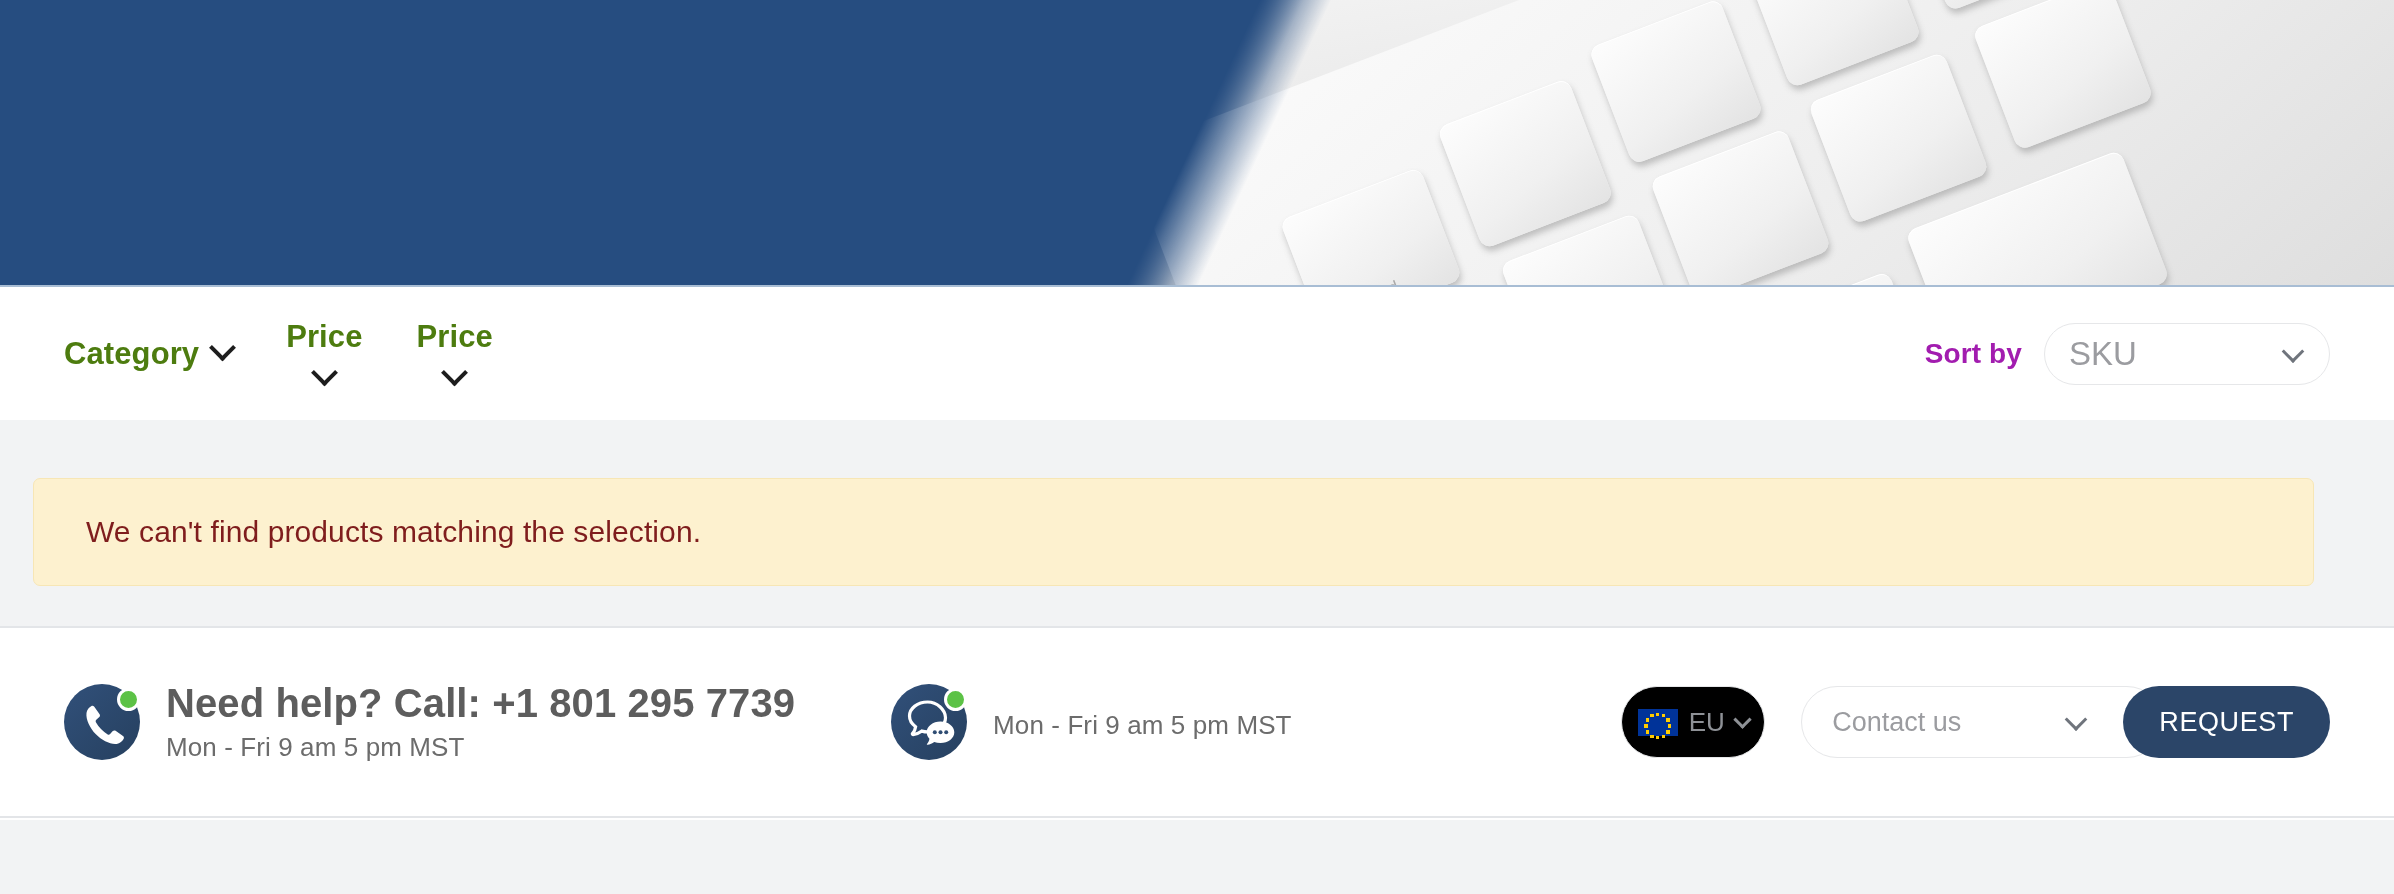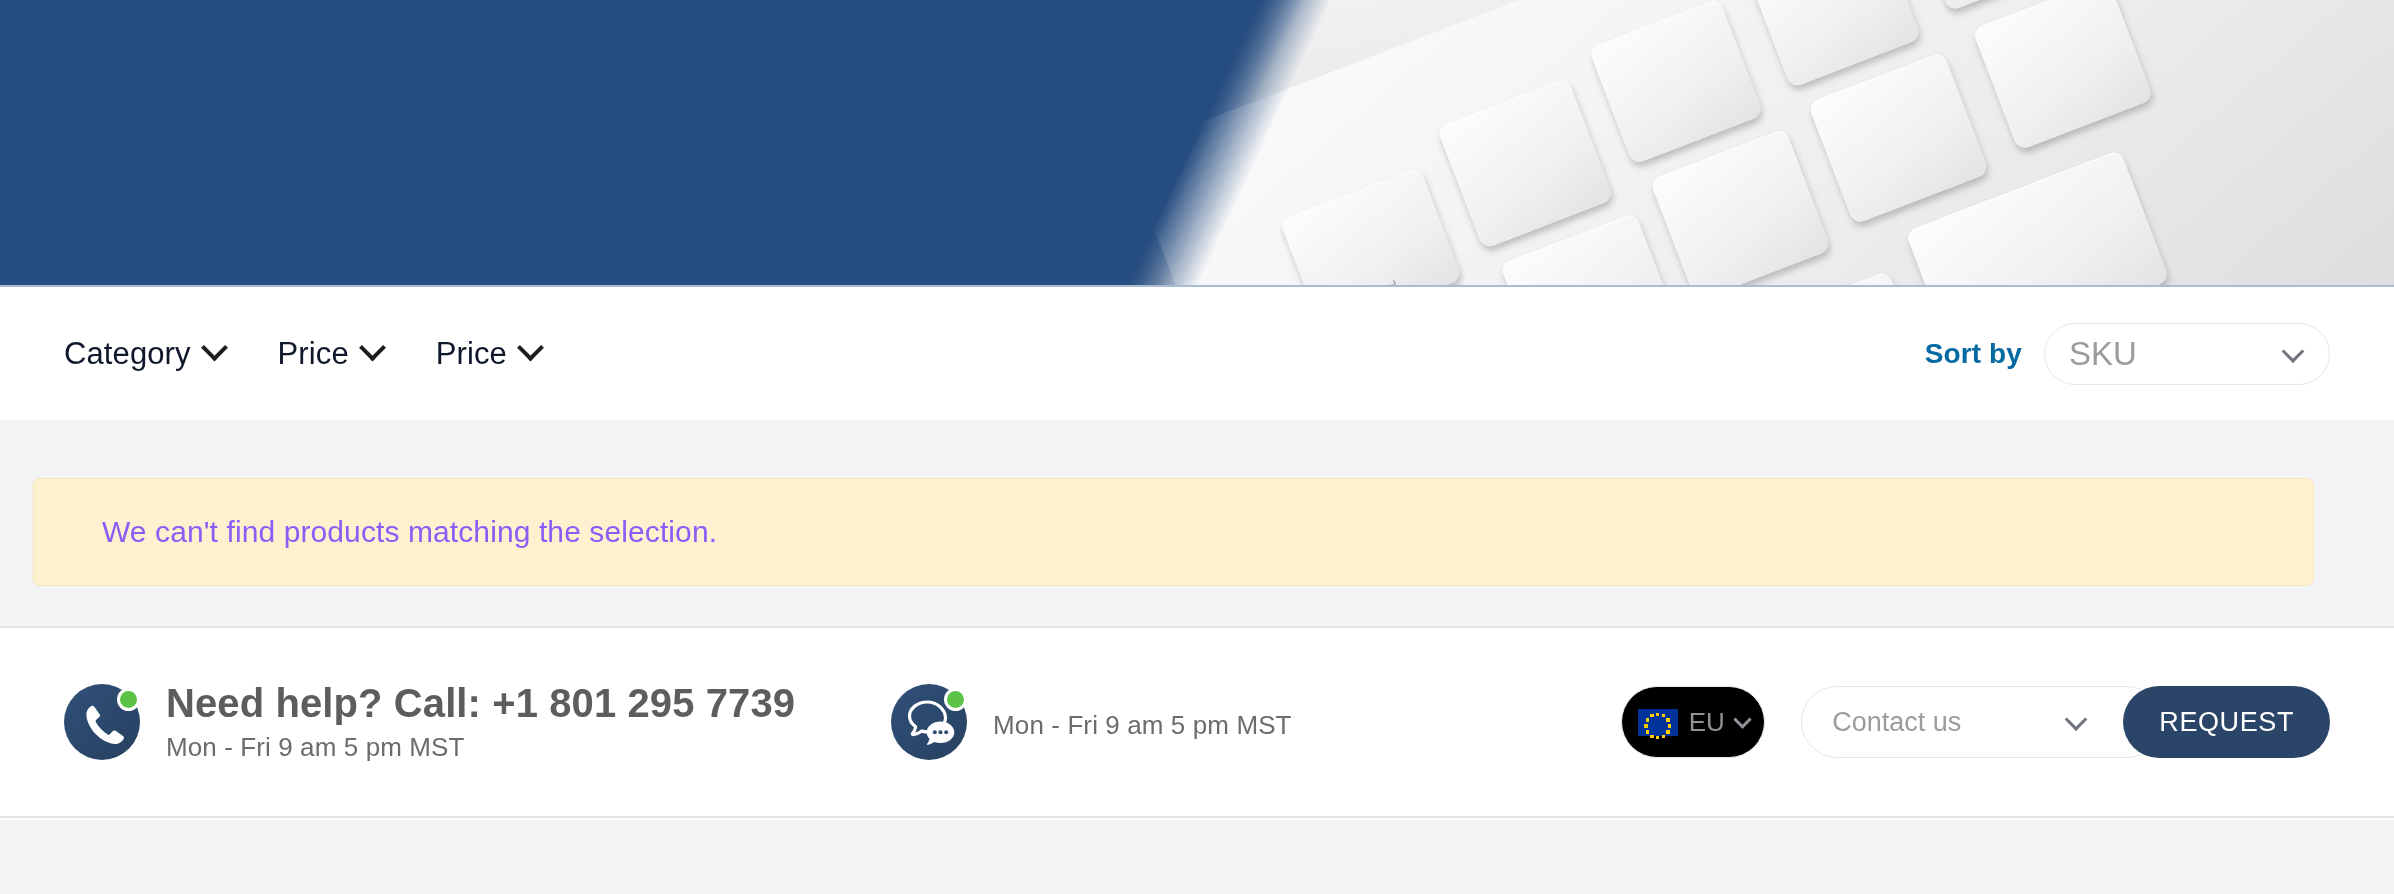--- a/index.html
+++ b/index.html
@@ -85,38 +85,38 @@
     align-items: center;
     justify-content: space-between;
   }
   .filters { display: flex; align-items: center; gap: 0px; }
   .filter {
     display: flex;
     align-items: center;
     gap: 14px;
     padding: 10px 28px 10px 0;
     cursor: pointer;
-    color: #0f172a;
+    color: #4d7c0f;
     font-size: 31px;
-    font-weight: normal;
+    font-weight: bold;
     letter-spacing: 0.1px;
   }
-  .filter + .filter { margin-left: 26px; }
+  .filter + .filter { margin-left: 26px; flex-direction: column; }
   .chev {
     display: inline-block;
     width: 19px; height: 19px;
     border-right: 4px solid #1d1d1d;
     border-bottom: 4px solid #1d1d1d;
     transform: rotate(45deg) translate(-4px,-4px);
   }
   .sort-area { display: flex; align-items: center; gap: 22px; }
   .sort-label {
     font-size: 28px;
     font-weight: bold;
-    color: #0369a1;
+    color: #a21caf;
     letter-spacing: 0.1px;
   }
   .sort-select {
     position: relative;
     width: 286px;
     height: 62px;
     border: 1.5px solid #e6e7e9;
     border-radius: 34px;
     background: #ffffff;
     display: flex;
@@ -151,23 +151,23 @@
     left: 33px; top: 58px;
     width: 2281px;
     height: 108px;
     background: #fdf1cf;
     border: 1px solid #f7e6b5;
     border-radius: 7px;
     display: flex;
     align-items: center;
   }
   .notice-text {
-    margin-left: 68px;
+    margin-left: 52px;
     font-size: 30px;
-    color: #8b5cf6;
+    color: #7f1d1d;
     letter-spacing: 0.1px;
   }
 
   
   .footerbar {
     position: absolute;
     left: 0; top: 628px;
     width: 2394px;
     height: 190px;
     background: #ffffff;

